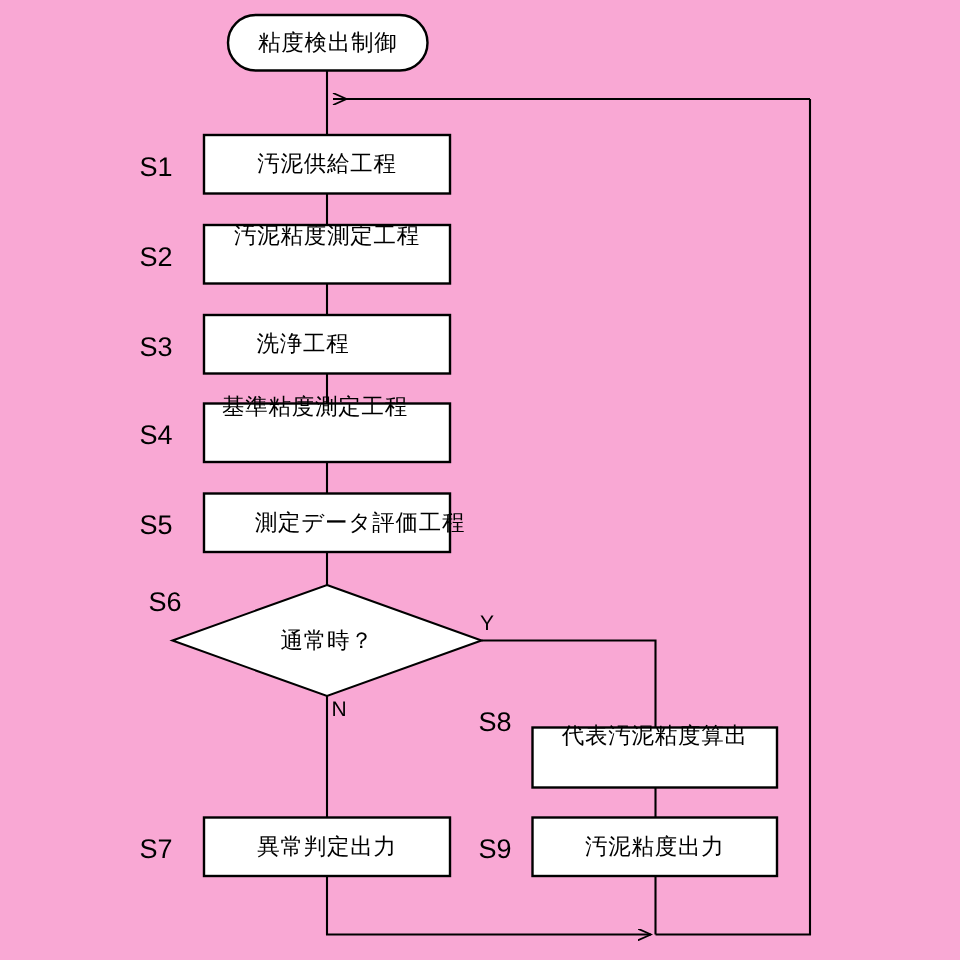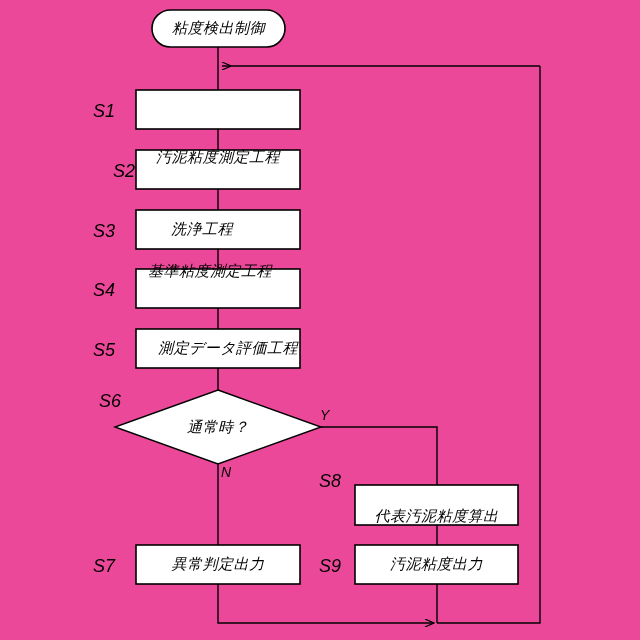--- a/index.html
+++ b/index.html
@@ -4,24 +4,23 @@
 <style>
   html, body {
     margin: 0;
     padding: 0;
     background: #ffffff;
   }
   #page {
     position: relative;
     width: 640px;
     height: 640px;
-    background: #ec4899;
+    background: #f9a8d4;
     font-family: "DejaVu Sans", "Liberation Sans", sans-serif;
     overflow: hidden;
-    font-style: italic;
   }
   #flow-svg {
     position: absolute;
     left: 0;
     top: 0;
     width: 640px;
     height: 640px;
   }
   .node-label {
     position: absolute;
@@ -101,39 +100,40 @@
 
     <line x1="437" y1="584" x2="437" y2="623" stroke="#000000" stroke-width="1.4"></line>
 
     <polyline points="437,623 540,623 540,66" fill="none" stroke="#000000" stroke-width="1.4"></polyline>
 
     <line x1="540" y1="66" x2="222" y2="66" stroke="#000000" stroke-width="1.4" marker-end="url(#arrow-left)"></line>
   </svg>
 
   <div class="node-label" style="left:152px; top:10px; width:133px; height:37px;">粘度検出制御</div>
 
+  <div class="node-label" style="left:136px; top:90px; width:164px; height:39px;">汚泥供給工程</div>
 
   <div class="node-label" style="left:136px; top:138px; width:164px; height:39px;">汚泥粘度測定工程</div>
 
   <div class="node-label" style="left:120px; top:210px; width:164px; height:39px;">洗浄工程</div>
 
   <div class="node-label" style="left:136px; top:252px; width:148px; height:39px;">基準粘度測定工程</div>
 
-  <div class="node-label" style="left:136px; top:329px; width:184px; height:39px;">測定データ評価工程</div>
+  <div class="node-label" style="left:136px; top:329px; width:184px; height:39px;padding-left:12px;">測定データ評価工程</div>
 
   <div class="node-label" style="left:136px; top:408px; width:164px; height:38px;">通常時？</div>
 
   <div class="node-label" style="left:136px; top:545px; width:164px; height:39px;text-align:right;">異常判定出力</div>
 
-  <div class="node-label" style="left:355px; top:496px; width:163px; height:40px;border-radius:16px;">代表汚泥粘度算出</div>
+  <div class="node-label" style="left:355px; top:470px; width:163px; height:40px;border-radius:16px;">代表汚泥粘度算出</div>
 
   <div class="node-label" style="left:355px; top:545px; width:163px; height:39px;">汚泥粘度出力</div>
 
   <div class="step-label" style="left:93px; top:101px;">S1</div>
-  <div class="step-label" style="left:93px; top:161px;margin-left:20px;">S2</div>
+  <div class="step-label" style="left:93px; top:161px;">S2</div>
   <div class="step-label" style="left:93px; top:221px;">S3</div>
   <div class="step-label" style="left:93px; top:280px;">S4</div>
   <div class="step-label" style="left:93px; top:340px;">S5</div>
   <div class="step-label" style="left:99px; top:391px;">S6</div>
   <div class="step-label" style="left:93px; top:556px;">S7</div>
   <div class="step-label" style="left:319px; top:471px;">S8</div>
   <div class="step-label" style="left:319px; top:556px;">S9</div>
 
   <div class="branch-label" style="left:320px; top:407px;">Y</div>
   <div class="branch-label" style="left:221px; top:464px;">N</div>

